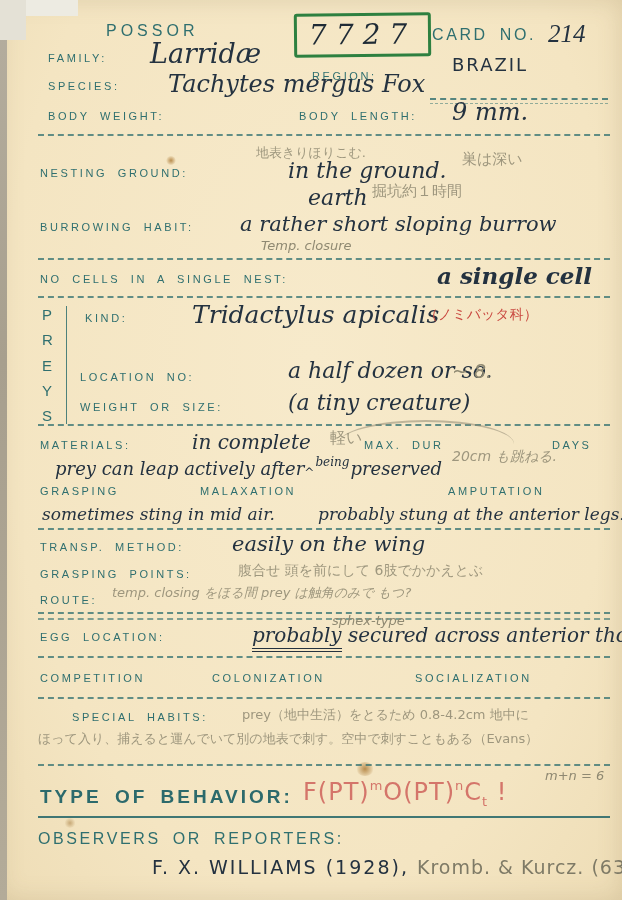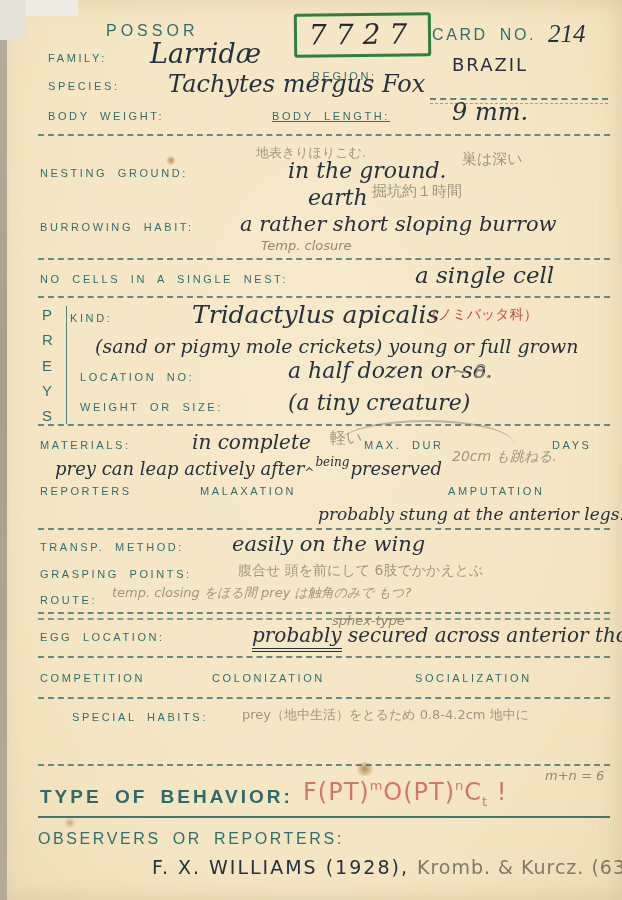--- a/index.html
+++ b/index.html
@@ -80,75 +80,75 @@
   <div class="ink" style="left:548px;top:20px;font-size:25px;font-family:Liberation Serif, serif;">214</div>
   <div class="rule short" style="top:98px;"></div>
 
   <div class="printed" style="left:48px;top:52px;">FAMILY:</div>
   <div class="ink" style="left:150px;top:38px;font-size:27px;">Larridæ</div>
   <div class="printed" style="left:312px;top:70px;">REGION:</div>
   <div class="ink-caps" style="left:452px;top:54px;font-size:18px;">BRAZIL</div>
   <div class="printed" style="left:48px;top:80px;">SPECIES:</div>
   <div class="ink" style="left:168px;top:70px;font-size:24px;">Tachytes mergus Fox</div>
   <div class="printed" style="left:48px;top:110px;">BODY WEIGHT:</div>
-  <div class="printed" style="left:272px;top:110px;text-decoration:underline;">BODY LENGTH:</div>
+  <div class="printed" style="left:299px;top:110px;">BODY LENGTH:</div>
   <div class="ink" style="left:452px;top:98px;font-size:24px;">9 mm.</div>
 
   <div class="rule" style="top:134px;"></div>
 
   <div class="pencil-jp" style="left:256px;top:144px;font-size:13px;">地表きりほりこむ.</div>
   <div class="printed" style="left:40px;top:167px;">NESTING GROUND:</div>
   <div class="ink" style="left:288px;top:158px;font-size:22px;">in the ground.</div>
   <div class="pencil-jp" style="left:462px;top:150px;font-size:15px;">巣は深い</div>
   <div class="ink" style="left:308px;top:185px;font-size:22px;">earth</div>
   <div class="pencil-jp" style="left:372px;top:182px;font-size:15px;">掘坑約１時間</div>
   <div class="printed" style="left:40px;top:221px;">BURROWING HABIT:</div>
   <div class="ink" style="left:240px;top:212px;font-size:21px;">a rather short sloping burrow</div>
   <div class="pencil" style="left:261px;top:238px;font-size:13px;">Temp. closure</div>
 
   <div class="rule" style="top:258px;"></div>
 
   <div class="printed" style="left:40px;top:273px;">NO CELLS IN A SINGLE NEST:</div>
-  <div class="ink" style="left:415px;top:262px;font-size:23px;">a single cell</div>
+  <div class="ink" style="left:437px;top:262px;font-size:23px;font-weight:bold;">a single cell</div>
 
   <div class="rule" style="top:296px;"></div>
 
   <div class="prey-rail">
     <span>P</span>
     <span>R</span>
     <span>E</span>
     <span>Y</span>
     <span>S</span>
   </div>
   <div class="prey-bar"></div>
-  <div class="printed" style="left:70px;top:312px;">KIND:</div>
+  <div class="printed" style="left:85px;top:312px;">KIND:</div>
   <div class="ink" style="left:192px;top:300px;font-size:25px;">Tridactylus apicalis</div>
   <div class="red-jp" style="left:424px;top:306px;font-size:14px;">（ノミバッタ科）</div>
-  <div class="ink" style="left:95px;top:335px;font-size:19px;">(sand or pigmy mole crickets)  young or full grown</div>
   <div class="printed" style="left:80px;top:371px;">LOCATION NO:</div>
   <div class="ink" style="left:288px;top:358px;font-size:22px;">a half dozen or so.</div>
   <div class="pencil" style="left:452px;top:360px;font-size:19px;">~ 8.</div>
   <div class="printed" style="left:80px;top:401px;">WEIGHT OR SIZE:</div>
   <div class="ink" style="left:288px;top:390px;font-size:22px;">(a tiny creature)</div>
 
   <div class="rule" style="top:424px;"></div>
 
   <div class="printed" style="left:40px;top:439px;">MATERIALS:</div>
   <div class="ink" style="left:192px;top:430px;font-size:20px;">in complete</div>
   <div class="pencil-jp" style="left:330px;top:428px;font-size:16px;">軽い</div>
   <div class="pencil-arc"></div>
   <div class="printed" style="left:364px;top:439px;">MAX. DUR</div>
   <div class="printed" style="left:552px;top:439px;">DAYS</div>
   <div class="pencil-jp" style="left:452px;top:448px;font-size:14px;font-style:italic;">20cm も跳ねる.</div>
   <div class="ink" style="left:55px;top:458px;font-size:18px;">
     <span>prey can leap actively after</span><span class="caret-mark">^</span><span class="caret-word">being</span><span>preserved</span>
   </div>
-  <div class="printed" style="left:40px;top:485px;">REPORTERS</div>
+  <div class="printed" style="left:40px;top:485px;">GRASPING</div>
   <div class="printed" style="left:200px;top:485px;">MALAXATION</div>
   <div class="printed" style="left:448px;top:485px;">AMPUTATION</div>
+  <div class="ink" style="left:42px;top:504px;font-size:17px;">sometimes sting in mid air.</div>
   <div class="ink" style="left:318px;top:504px;font-size:17px;">probably stung at the anterior legs.</div>
 
   <div class="rule" style="top:528px;"></div>
 
   <div class="printed" style="left:40px;top:541px;">TRANSP. METHOD:</div>
   <div class="ink" style="left:232px;top:532px;font-size:21px;">easily on the wing</div>
   <div class="printed" style="left:40px;top:568px;">GRASPING POINTS:</div>
   <div class="pencil-jp" style="left:238px;top:562px;font-size:14px;">腹合せ 頭を前にして 6肢でかかえとぶ</div>
   <div class="printed" style="left:40px;top:594px;">ROUTE:</div>
   <div class="pencil-jp" style="left:112px;top:584px;font-size:13px;font-style:italic;">temp. closing をほる間 prey は触角のみで もつ?</div>
@@ -165,20 +165,21 @@
   <div class="rule" style="top:656px;"></div>
 
   <div class="printed" style="left:40px;top:672px;">COMPETITION</div>
   <div class="printed" style="left:212px;top:672px;">COLONIZATION</div>
   <div class="printed" style="left:415px;top:672px;">SOCIALIZATION</div>
 
   <div class="rule" style="top:697px;"></div>
 
   <div class="printed" style="left:40px;top:711px;margin-left:32px;">SPECIAL HABITS:</div>
   <div class="pencil-jp" style="left:242px;top:706px;font-size:13px;">prey（地中生活）をとるため 0.8-4.2cm 地中に</div>
+  <div class="pencil-jp" style="left:38px;top:730px;font-size:13px;">ほって入り、捕えると運んでいて別の地表で刺す。空中で刺すこともある（Evans）</div>
 
   <div class="rule" style="top:764px;"></div>
 
   <div class="printed big" style="left:40px;top:786px;">TYPE OF BEHAVIOR:</div>
   <div class="formula">
     <span>F(PT)</span><span class="sup">m</span><span>O(PT)</span><span class="sup">n</span><span>C</span><span class="sub">t</span><span> !</span>
   </div>
   <div class="pencil" style="left:545px;top:768px;font-size:13px;">m+n = 6</div>
 
   <div class="rule solid" style="top:816px;"></div>

